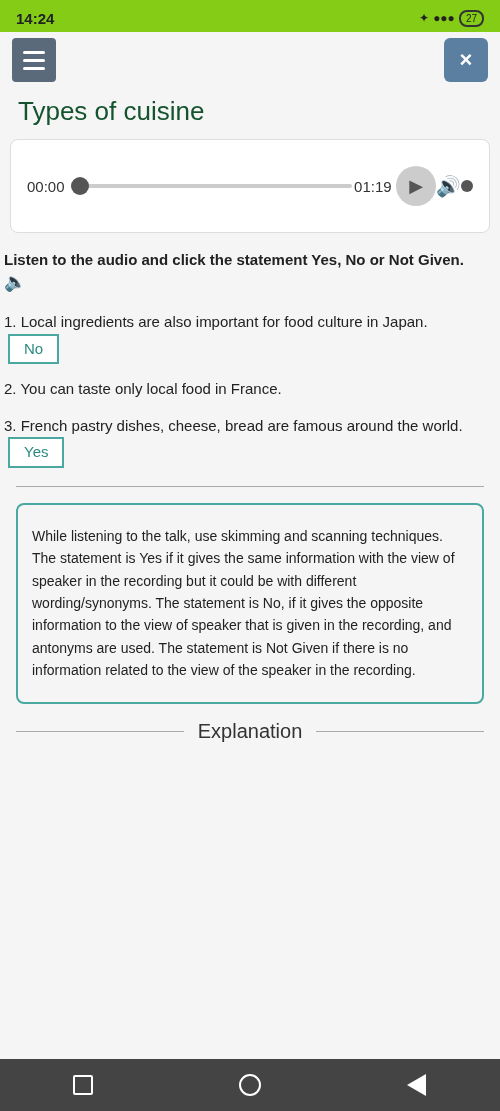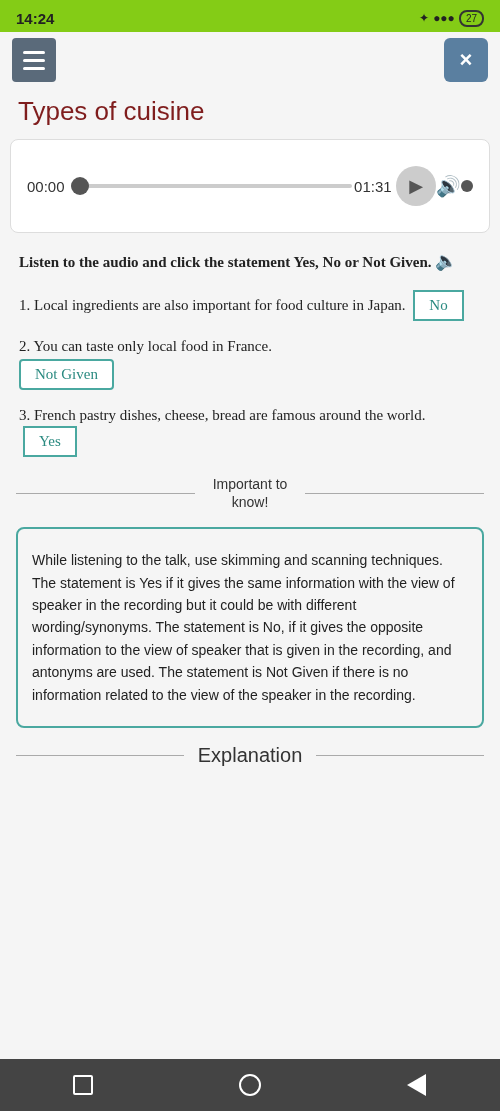--- a/index.html
+++ b/index.html
@@ -77,21 +77,21 @@
       font-size: 22px;
       color: white;
       font-weight: bold;
     }
 
     
     .page-title {
       padding: 8px 18px 12px 18px;
       font-size: 26px;
       font-weight: 400;
-      color: #7f1d1d;
+      color: #14532d;
       line-height: 1.2;
     }
 
     
     .audio-player {
       background: #fff;
       border: 1px solid #ddd;
       border-radius: 8px;
       margin: 0 10px 0 10px;
       padding: 26px 16px;
@@ -148,22 +148,21 @@
     }
     .audio-dot {
       width: 12px;
       height: 12px;
       background: #555;
       border-radius: 50%;
     }
 
     
     .questions-section {
-      padding: 16px 16px 0 19px;
-      font-family: Liberation Serif, serif;
+      padding: 16px 16px 0 4px;
     }
     .instruction {
       font-size: 15px;
       font-weight: 700;
       margin-bottom: 16px;
       line-height: 1.4;
       color: #222;
     }
     .instruction .speaker-icon {
       font-size: 18px;
@@ -312,54 +311,52 @@
   <button class="close-btn">×</button>
 </div>
 
 <h1 class="page-title">Types of cuisine</h1>
 
 <div class="audio-player">
   <span class="audio-time-start">00:00</span>
   <div class="audio-progress">
     <div class="audio-thumb"></div>
   </div>
-  <span class="audio-time-end">01:31</span>
+  <span class="audio-time-end">01:19</span>
   <button class="play-btn">▶</button>
   <button class="volume-btn">🔊</button>
   <div class="audio-dot"></div>
 </div>
 
 <div class="questions-section">
   <div class="instruction">
     <span>Listen to the audio and click the statement Yes, No or Not Given.</span>
     <span class="speaker-icon"> 🔈</span>
   </div>
 
   <div class="question-block">
     <span>1. </span>
     <span>Local ingredients are also important for food culture in Japan.</span>
     <span class="answer-box">No</span>
   </div>
 
   <div class="question-block">
     <span>2. </span>
     <span>You can taste only local food in France.</span><br>
-    <span class="answer-box-block">Not Given</span>
   </div>
 
   <div class="question-block">
     <span>3. </span>
     <span>French pastry dishes, cheese, bread are famous around the world.</span>
     <span class="answer-box">Yes</span>
   </div>
 </div>
 
 <div class="divider-section">
   <div class="divider-line"></div>
-  <div class="divider-text">Important to<br>know!</div>
   <div class="divider-line"></div>
 </div>
 
 <div class="info-box">
   <span>While listening to the talk, use skimming and scanning techniques. The statement is Yes if it gives the same information with the view of speaker in the recording but it could be with different wording/synonyms. The statement is No, if it gives the opposite information to the view of speaker that is given in the recording, and antonyms are used. The statement is Not Given if there is no information related to the view of the speaker in the recording.</span>
 </div>
 
 <div class="explanation-divider">
   <div class="explanation-line"></div>
   <span class="explanation-text">Explanation</span>

